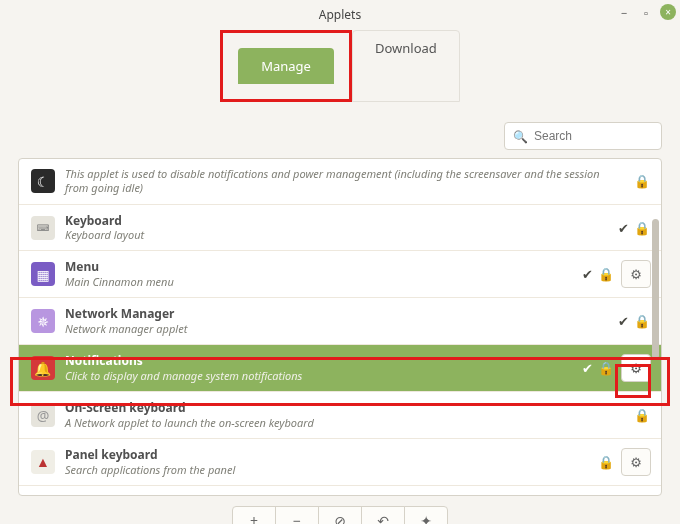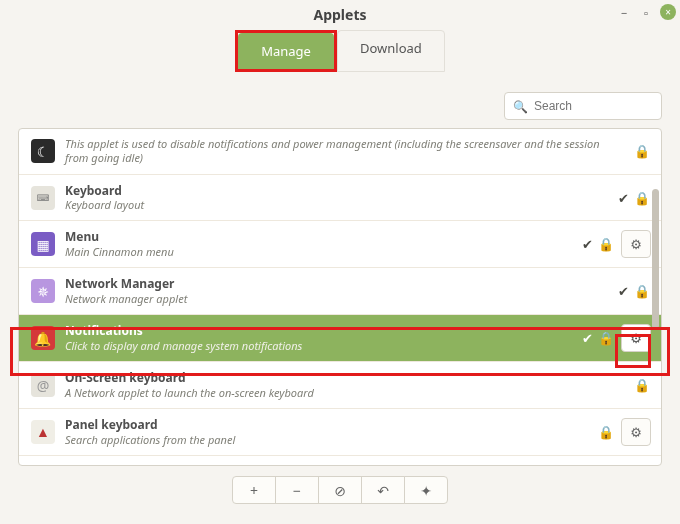--- a/index.html
+++ b/index.html
@@ -1,26 +1,26 @@
 <!DOCTYPE html>
 <html><head>
 <meta charset="utf-8">
 <style>
   * { box-sizing: border-box; margin: 0; padding: 0; }
   body { width: 680px; height: 524px; font-family: "Noto Sans", "Segoe UI", sans-serif; background: #f6f4f0; color: #333; font-size: 12px; overflow: hidden; }
   .titlebar { height: 28px; display: flex; align-items: center; justify-content: center; position: relative; }
-  .titlebar .title { font-size: 14px; font-weight: 700; color: #444; }
+  .titlebar .title { font-size: 12px; font-weight: 400; color: #444; }
   .win-controls { position: absolute; right: 4px; top: 4px; display: flex; gap: 6px; align-items: center; }
   .win-btn { width: 16px; height: 16px; display: flex; align-items: center; justify-content: center; font-size: 11px; color: #555; }
   .close-btn { width: 16px; height: 16px; border-radius: 50%; background: #8db35e; color: #fff; font-size: 10px; display:flex; align-items:center; justify-content:center;}
   .tabs { display: flex; justify-content: center; gap: 0; margin-top: 2px; }
   .tab { padding: 8px 22px; font-size: 13px; border: 1px solid transparent; border-radius: 4px 4px 0 0; cursor: pointer; }
   .tab.active { background: #8db35e; color: #fff; }
   .tab.inactive { background: #f6f4f0; color: #555; border-color: #e2dfd8; }
-  .hl-tabwrap { border: 3px solid #e21b1b; padding: 0; }
+  .hl-tabwrap { border: 3px solid #e21b1b; padding: 15px; }
   .content { padding: 10px 18px 0 18px; }
   .searchrow { display: flex; justify-content: flex-end; margin: 10px 0 8px 0; }
   .searchbox { width: 158px; height: 28px; border: 1px solid #d6d2c8; border-radius: 4px; background: #fff; display: flex; align-items: center; padding: 0 8px; gap: 6px; }
   .searchbox input { border: none; outline: none; font-size: 12px; flex: 1; background: transparent; color: #666; }
   .listwrap { position: relative; }
   .list { border: 1px solid #d6d2c8; border-radius: 4px; background: #fff; height: 338px; overflow: hidden; position: relative; }
   .scroll-track { position: absolute; right: 2px; top: 60px; width: 7px; height: 140px; background: #c7c2b7; border-radius: 4px; }
   .row { display: flex; align-items: center; padding: 8px 10px 8px 12px; border-bottom: 1px solid #eee8dd; gap: 10px; min-height: 40px; }
   .row:last-child { border-bottom: none; }
   .row.selected { background: #8db35e; color: #fff; }

